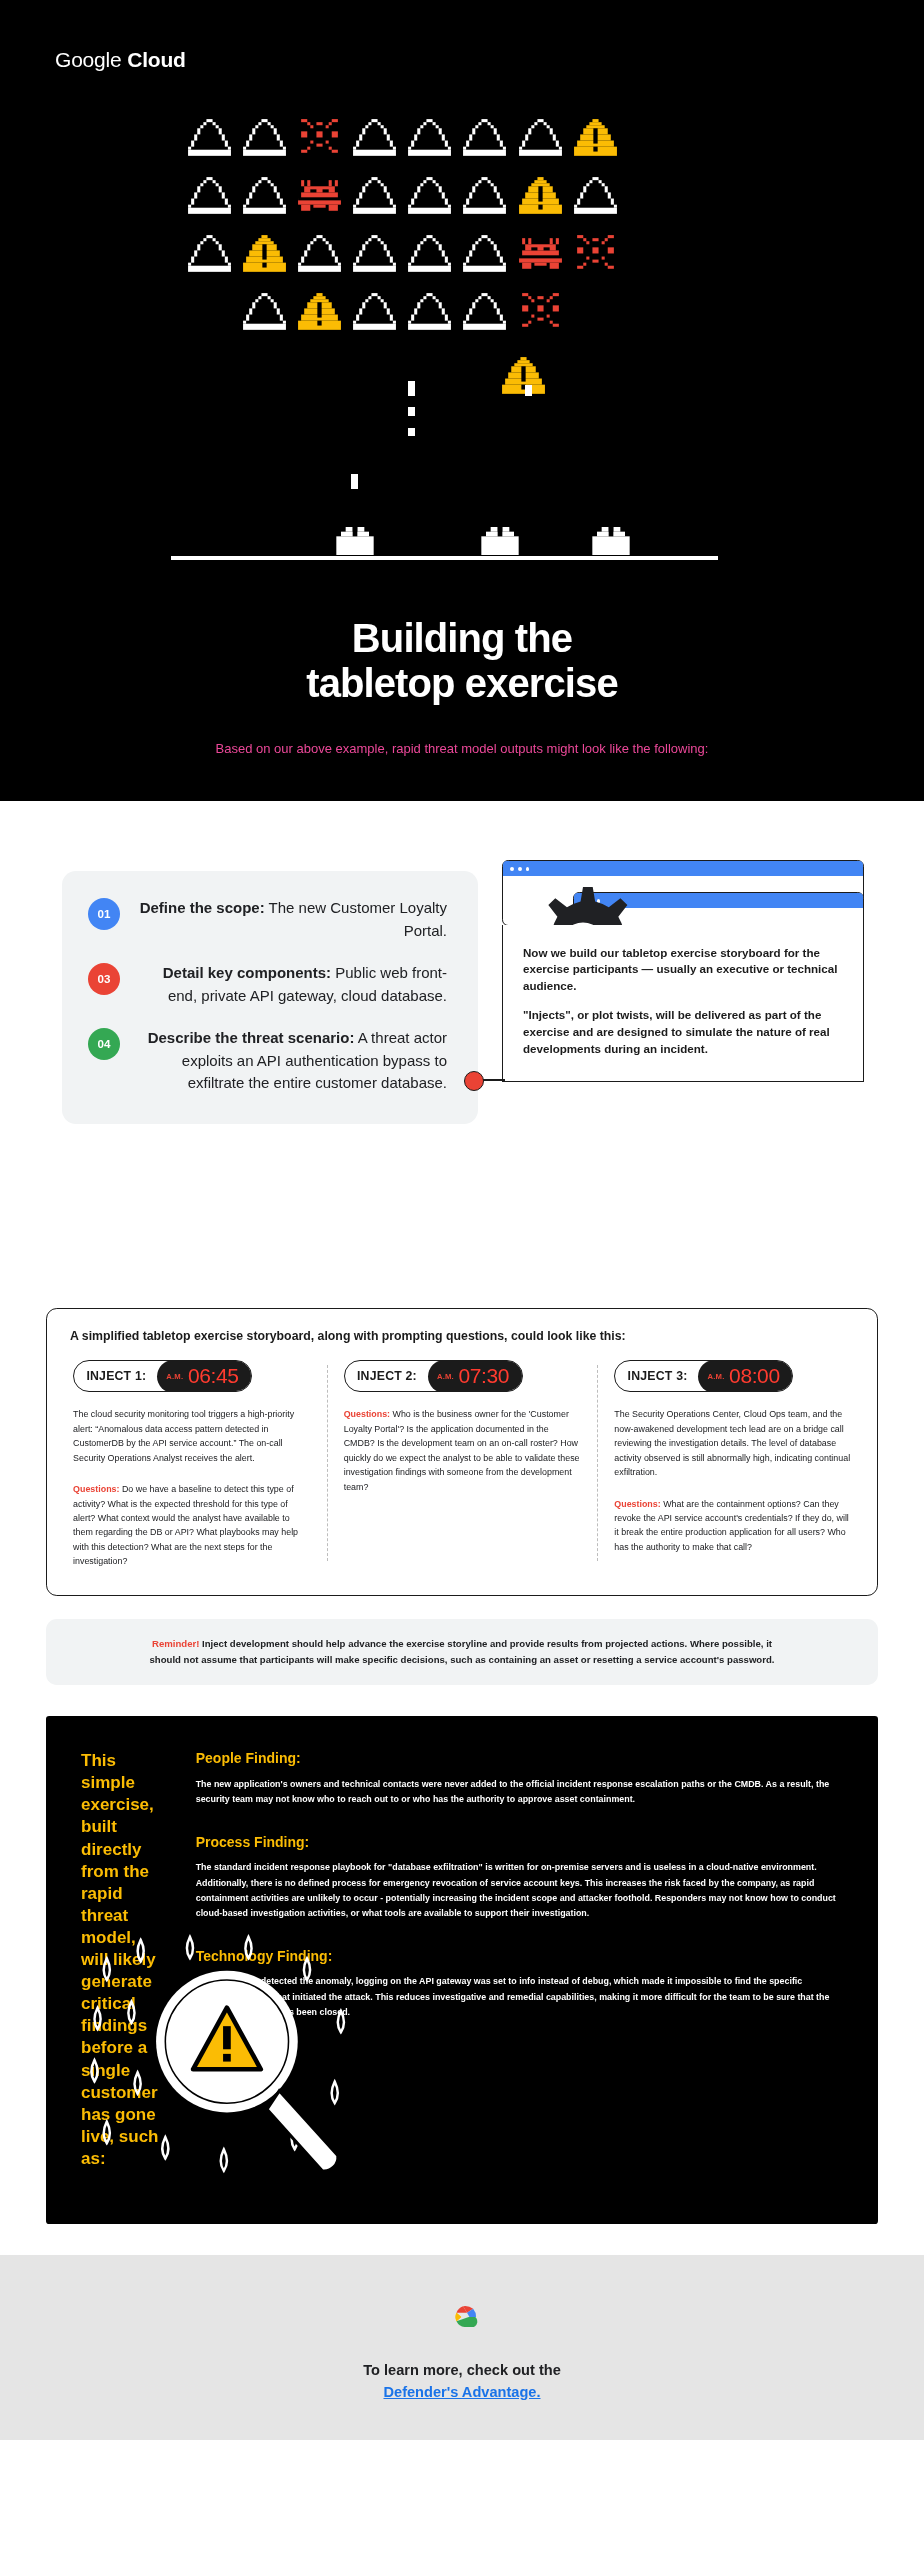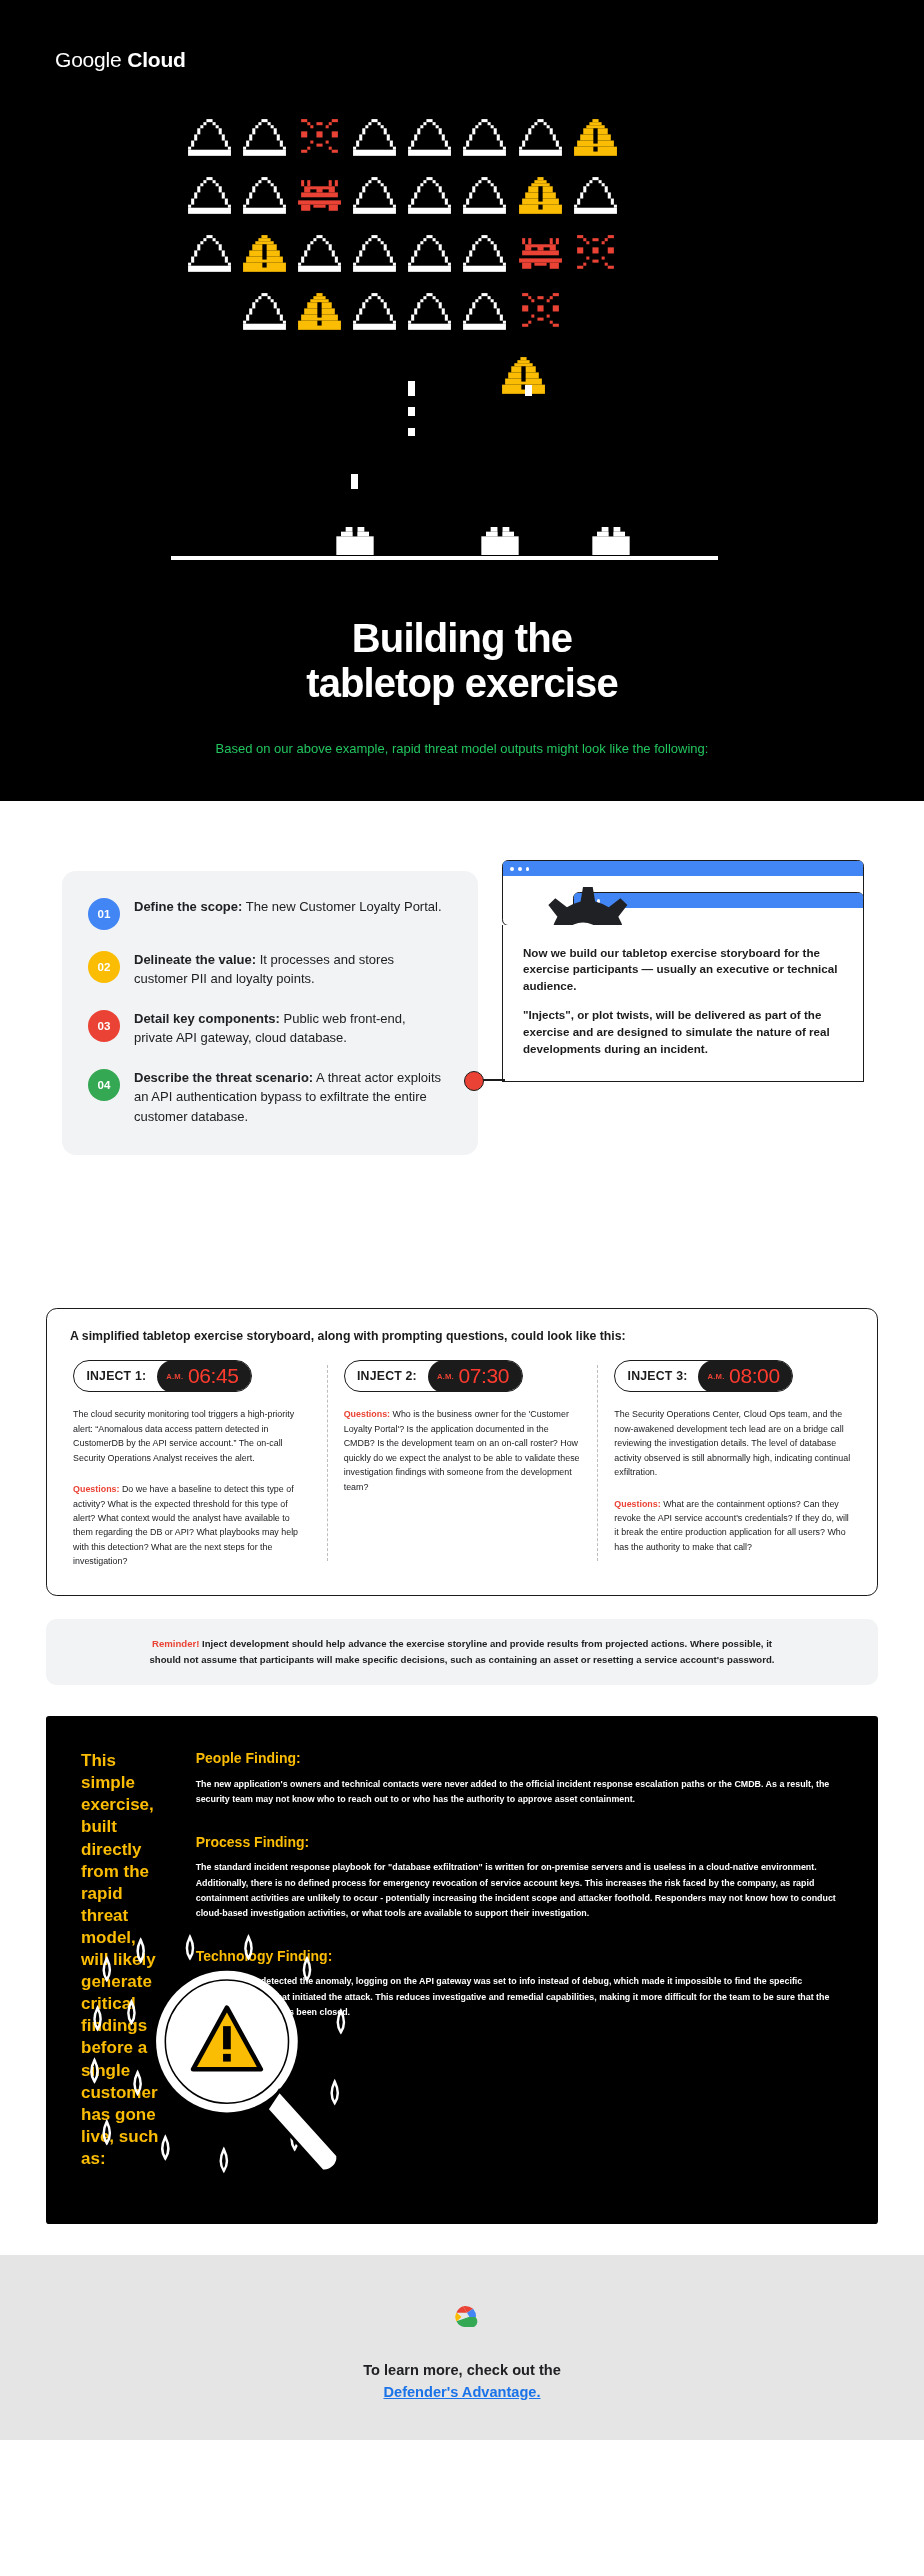--- a/index.html
+++ b/index.html
@@ -74,21 +74,21 @@
     color:#ffffff;
     font-size:40px;
     font-weight:700;
     line-height:1.12;
     letter-spacing:-0.9px;
   }
   .hero-sub {
     position:absolute;
     left:0; right:0; top:741px;
     text-align:center;
-    color:#22c55e;
+    color:#ec4899;
     font-size:13px;
     font-weight:400;
   }
 
   
   .sec-white { background:#ffffff; padding:31px 0 0 0; }
   .row1 { position:relative; width:738px; height:462px; }
 
   .scope-card {
     position:absolute;
@@ -105,22 +105,23 @@
     width:32px; height:32px; border-radius:50%;
     color:#ffffff; font-size:11.6px; font-weight:700;
     display:flex; align-items:center; justify-content:center;
     margin-right:14px; margin-top:0.8px;
   }
   .badge.b-blue { background:#4285f4; }
   .badge.b-yellow { background:#fbbc04; }
   .badge.b-red { background:#ea4335; }
   .badge.b-green { background:#34a853; }
   .step-text {
-    font-size:13px; line-height:1.5; color:#202124;
+    font-size:15px; line-height:1.5; color:#202124;
     font-weight:400;
+    text-align:right;
   }
   .step-text b { font-weight:700; color:#202124; }
 
   
   .illus-wrap {
     position:absolute;
     left:502px; top:28px;
     width:362px;
   }
   .browser {
@@ -975,26 +976,20 @@
     <div class="row1">
 
       <div class="scope-card">
         <div class="step">
           <div class="badge b-blue">01</div>
           <div class="step-text">
             <b>Define the scope:</b><span> The new Customer Loyalty Portal.</span>
           </div>
         </div>
         <div class="step">
-          <div class="badge b-yellow">02</div>
-          <div class="step-text">
-            <b>Delineate the value:</b><span> It processes and stores customer PII and loyalty points.</span>
-          </div>
-        </div>
-        <div class="step">
           <div class="badge b-red">03</div>
           <div class="step-text">
             <b>Detail key components:</b><span> Public web front-end, private API gateway, cloud database.</span>
           </div>
         </div>
         <div class="step">
           <div class="badge b-green">04</div>
           <div class="step-text">
             <b>Describe the threat scenario:</b><span> A threat actor exploits an API authentication bypass to exfiltrate the entire customer database.</span>
           </div>

